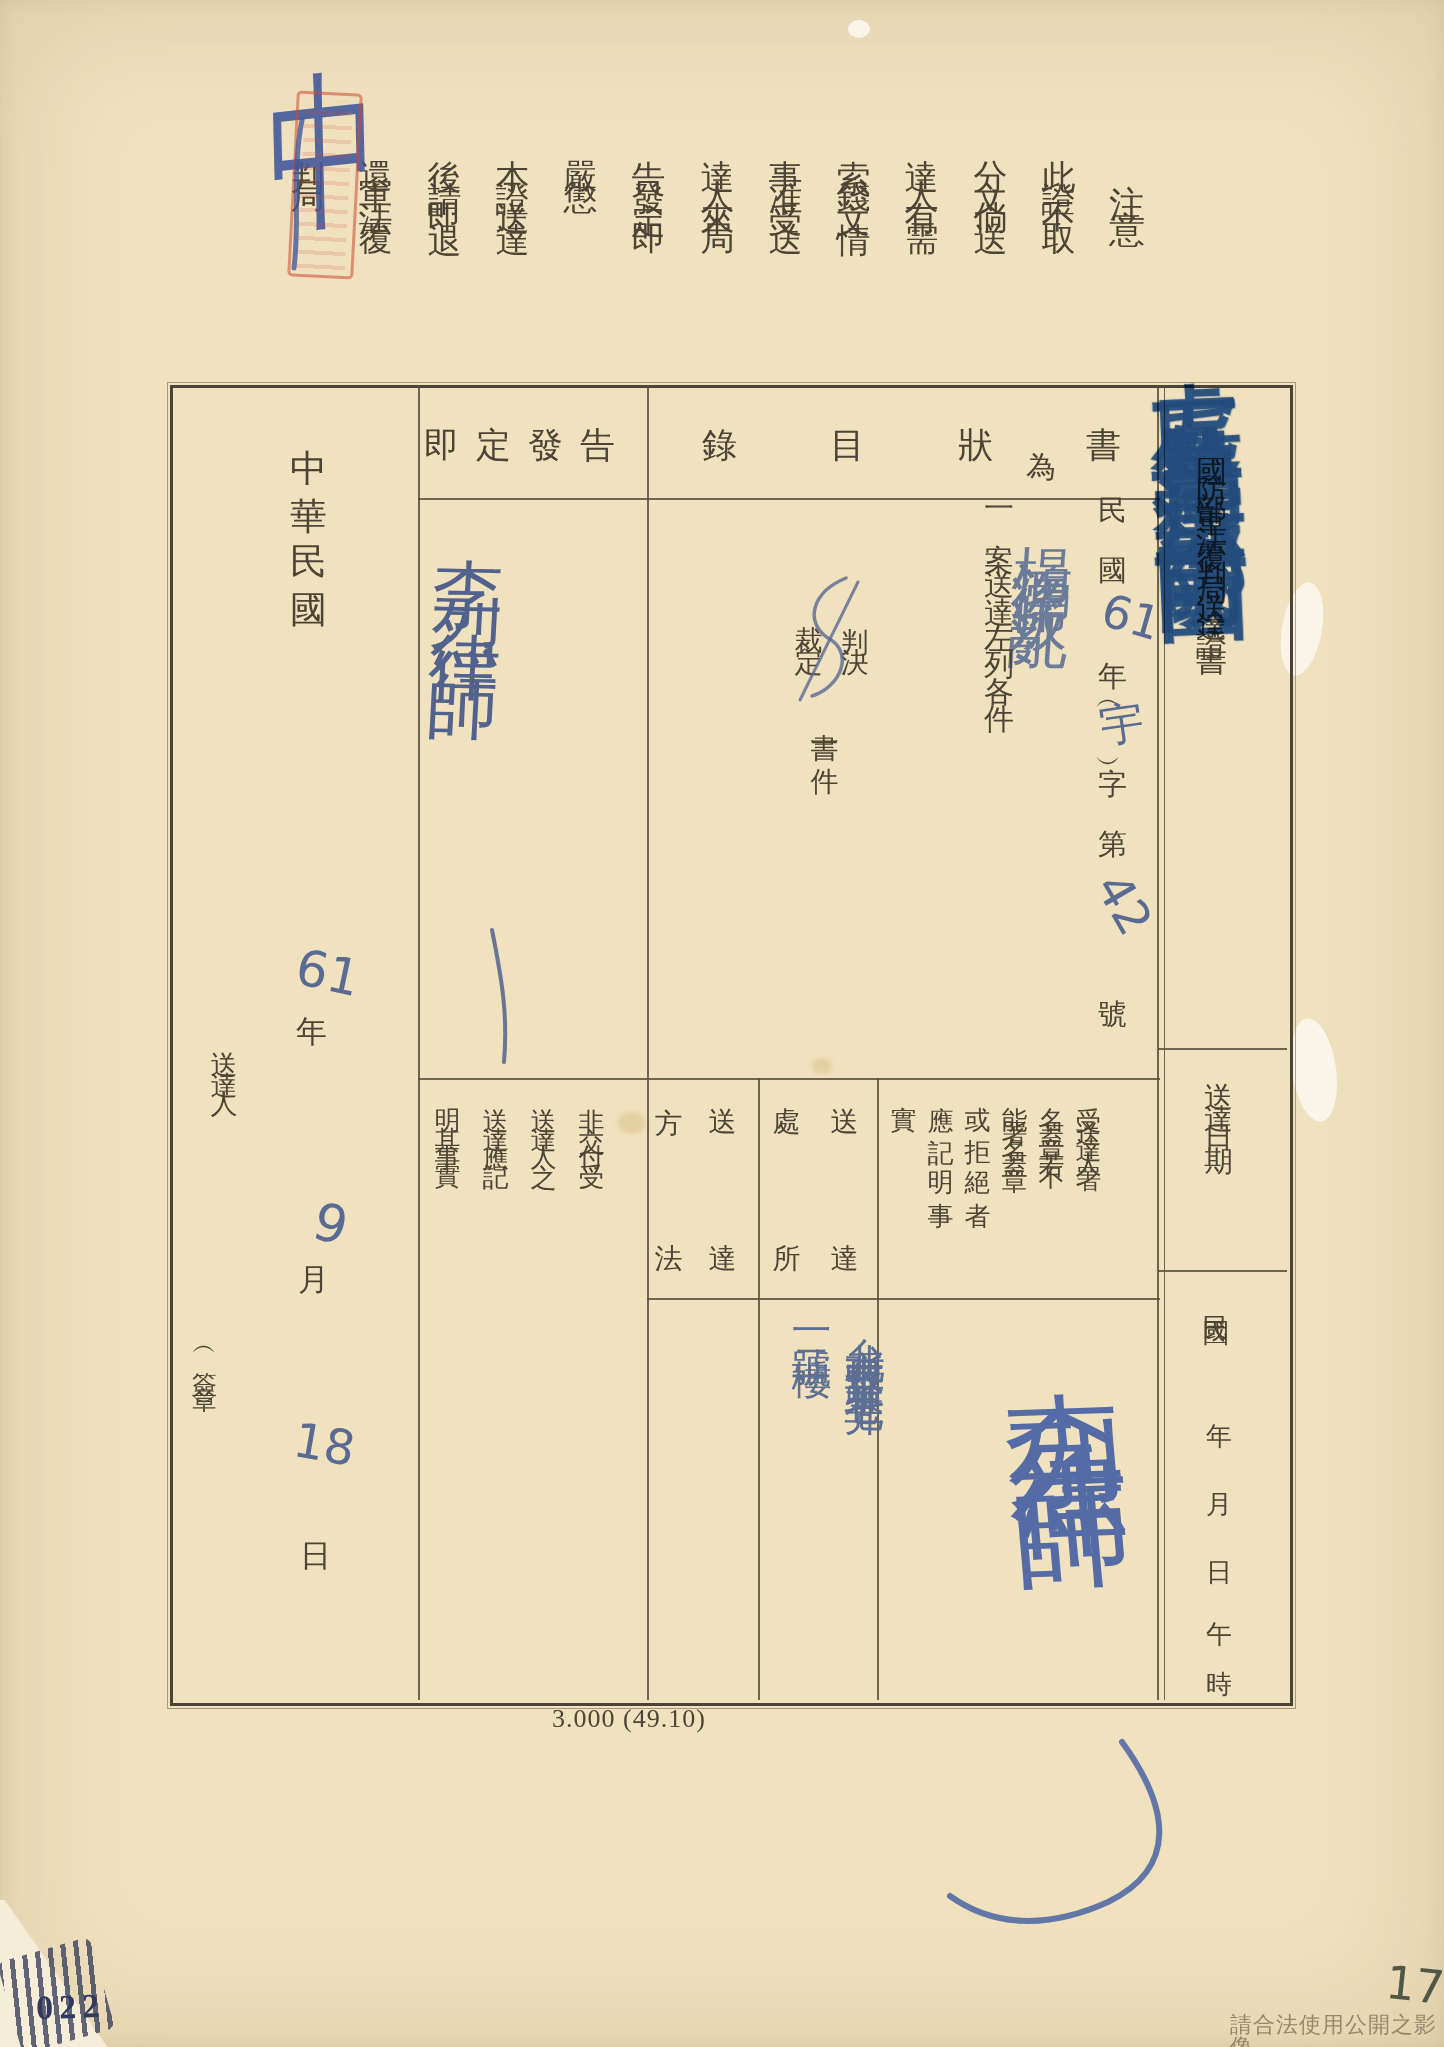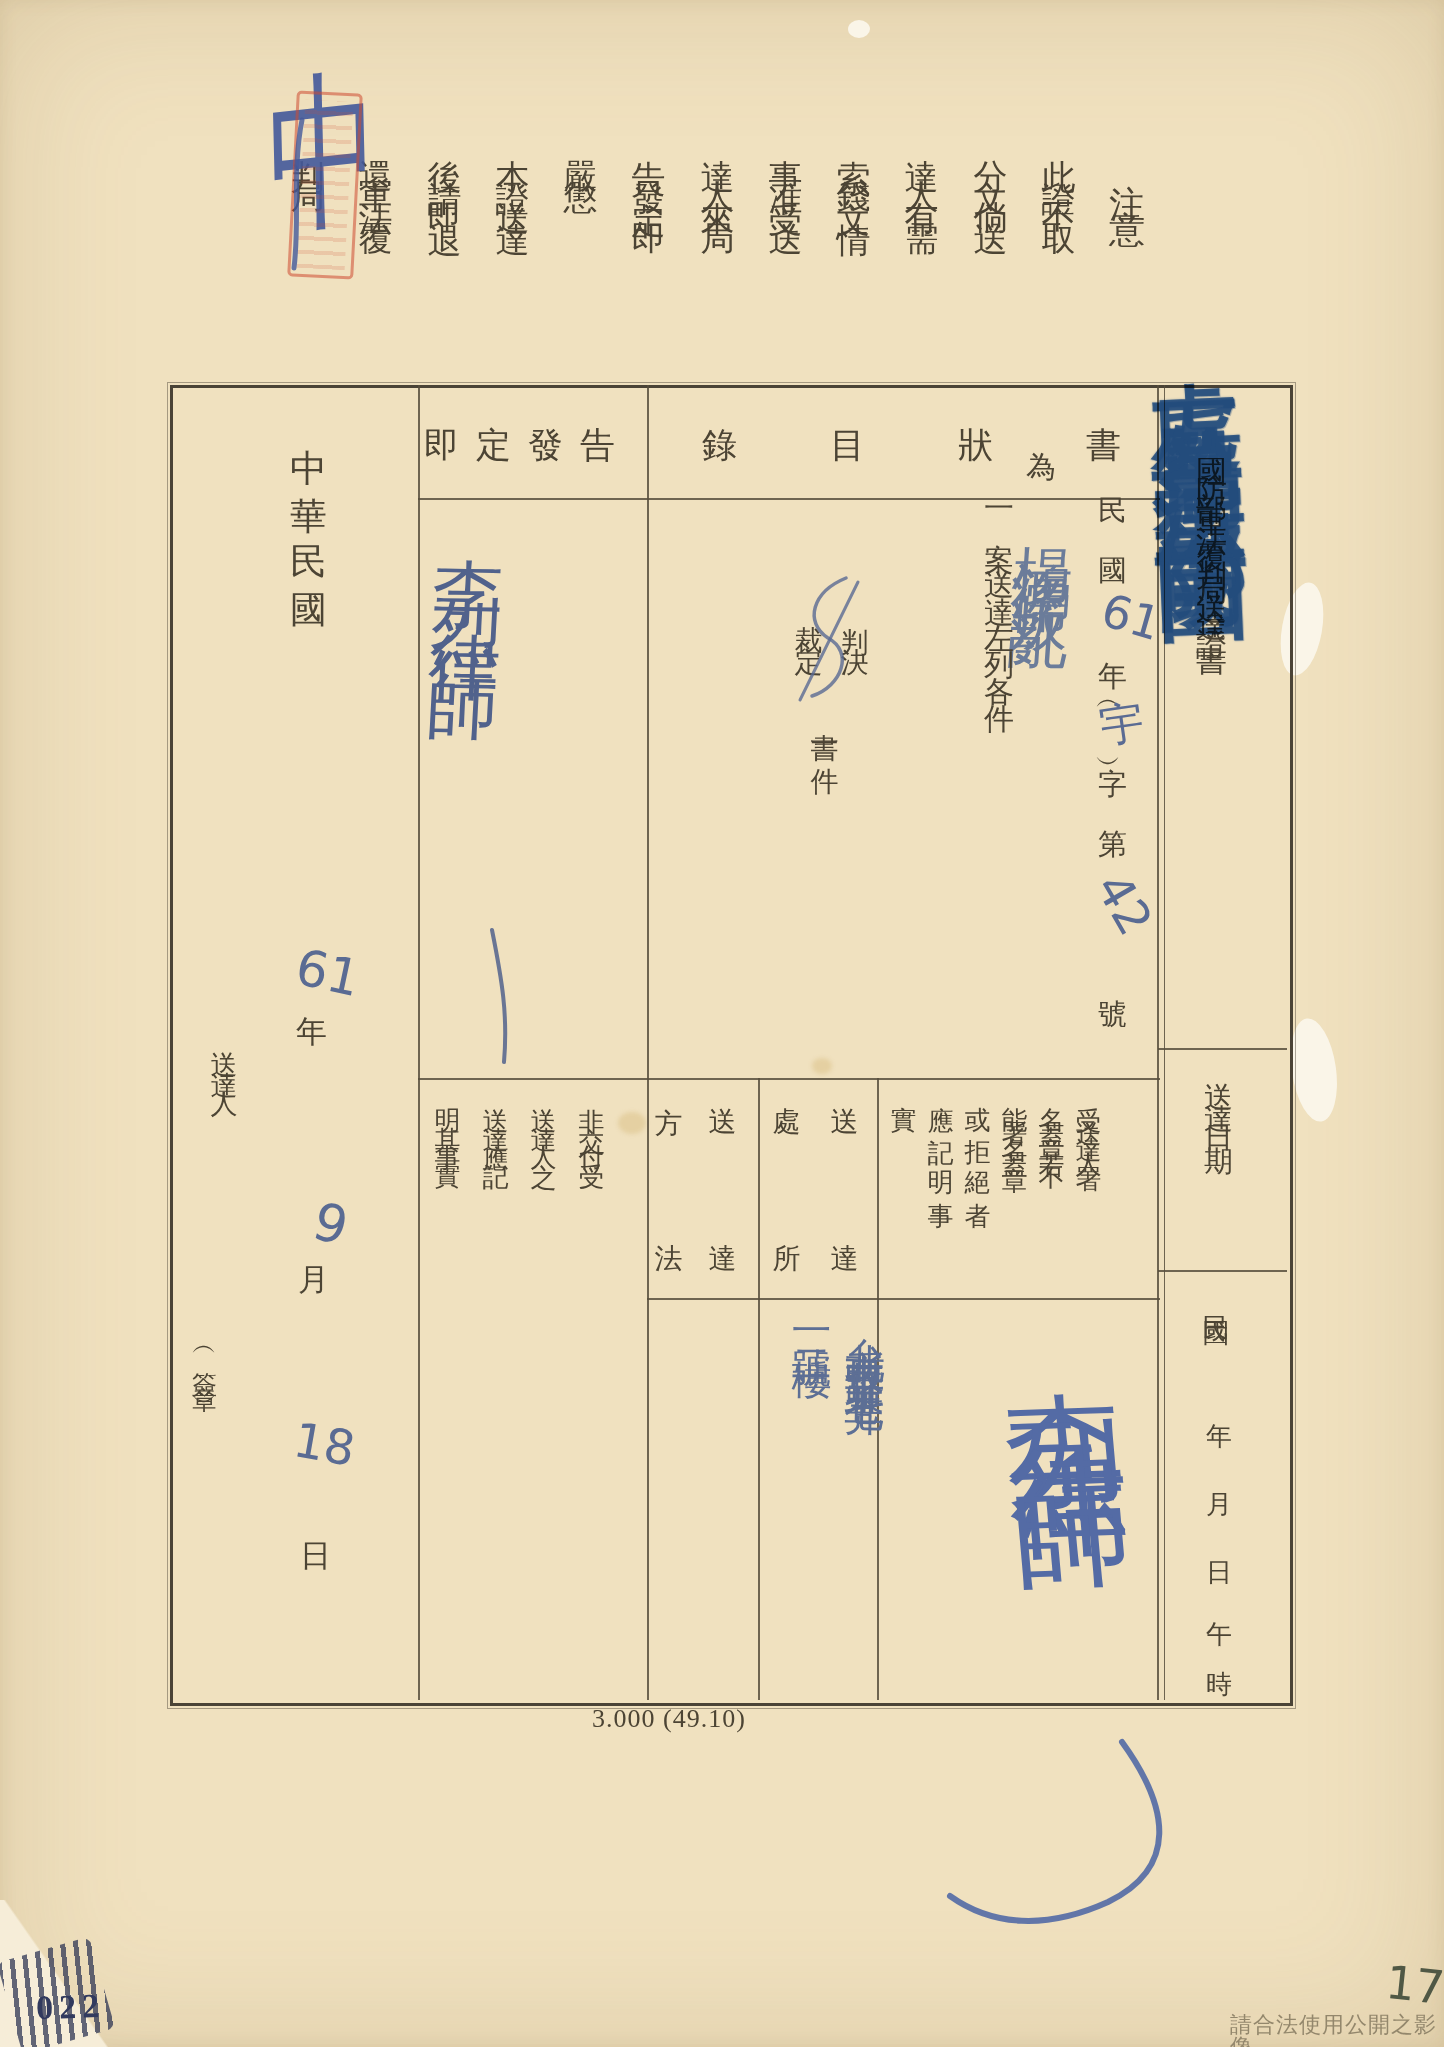--- a/index.html
+++ b/index.html
@@ -132,21 +132,21 @@
   <div class="t v" style="left:290px;top:420px;font-size:37px;letter-spacing:48px;">中華民國</div>
   <div class="hw" style="left:296px;top:948px;font-size:50px;transform:rotate(12deg);">61</div>
   <div class="t" style="left:296px;top:1016px;font-size:31px;">年</div>
   <div class="hw" style="left:314px;top:1198px;font-size:52px;transform:rotate(15deg);">9</div>
   <div class="t" style="left:298px;top:1264px;font-size:31px;">月</div>
   <div class="hw" style="left:294px;top:1420px;font-size:48px;transform:rotate(10deg);">18</div>
   <div class="t" style="left:300px;top:1540px;font-size:31px;">日</div>
   <div class="t v" style="left:210px;top:1030px;font-size:27px;letter-spacing:20px;">送達人</div>
   <div class="t v" style="left:192px;top:1338px;font-size:25px;letter-spacing:14px;">（簽章）</div>
 
-  <div class="t" style="left:552px;top:1706px;font-size:26px;letter-spacing:1px;margin-left:40px;">3.000 (49.10)</div>
+  <div class="t" style="left:552px;top:1706px;font-size:26px;letter-spacing:1px;">3.000 (49.10)</div>
 
   <div style="position:absolute;left:8px;top:1948px;width:96px;height:95px;transform:rotate(-16deg);border-radius:8px;opacity:.85;
               background:repeating-linear-gradient(100deg, rgba(40,48,80,.85) 0 5px, rgba(40,48,80,0) 5px 13px);"></div>
   <div class="t" style="left:36px;top:1990px;font-size:34px;font-weight:bold;letter-spacing:6px;color:#313a5e;transform:rotate(-2deg);">022</div>
 
   <div class="hw" style="left:1386px;top:1962px;font-size:46px;color:#505845;transform:rotate(6deg);">17</div>
   <div class="t" style="left:1230px;top:2014px;font-size:22px;letter-spacing:1px;color:#93876c;">請合法使用公開之影像</div>
 
   <svg class="overlay" width="1444" height="2047" viewBox="0 0 1444 2047">
 

